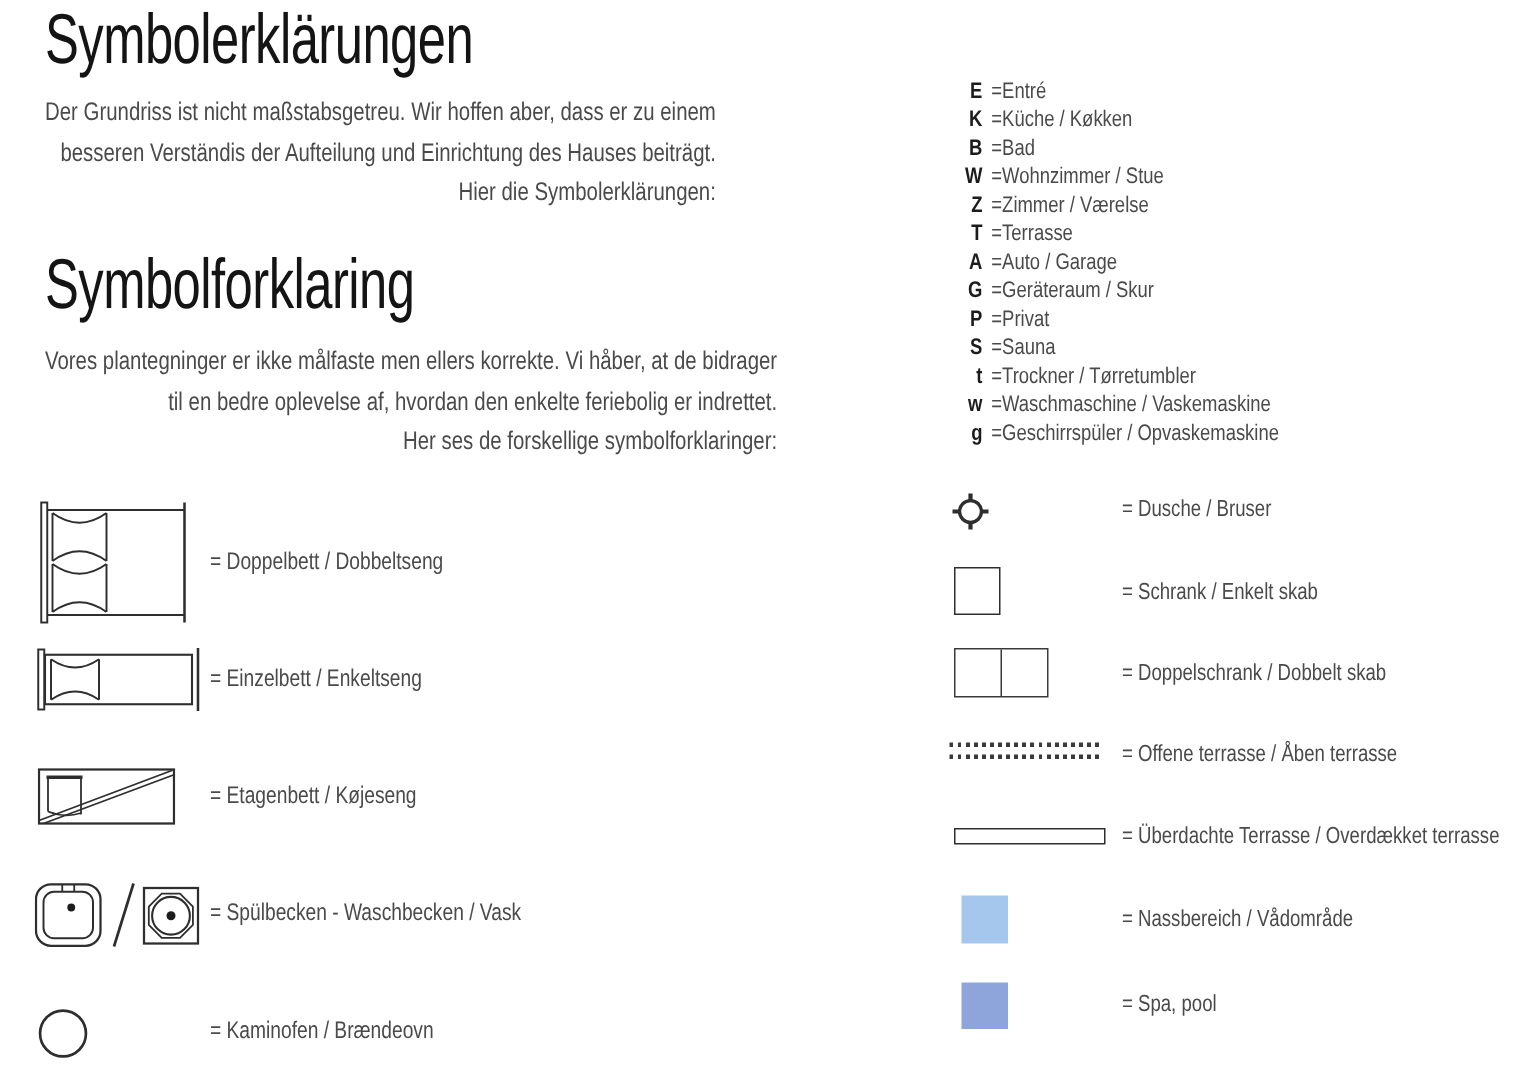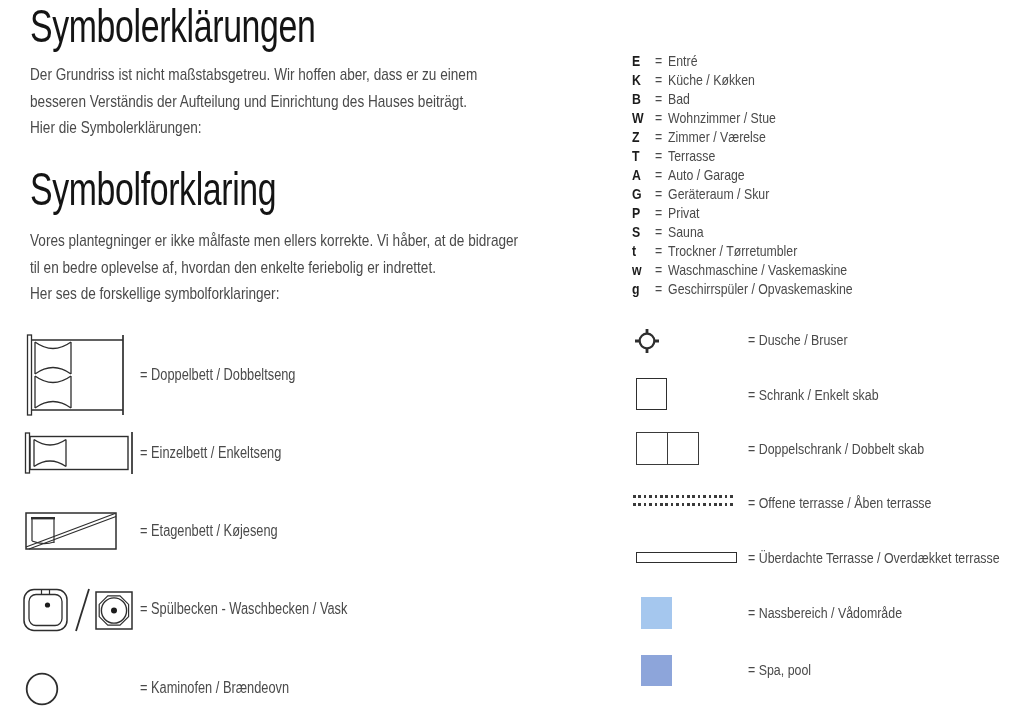--- a/index.html
+++ b/index.html
@@ -4,21 +4,21 @@
 <style>
   html,body { margin:0; padding:0; }
   body {
     width:1024px; height:723px;
     background:#ffffff;
     font-family:"Liberation Sans", sans-serif;
     position:relative;
     overflow:hidden;
     color:#4a4a4a;
   }
-  .page { position:absolute; inset:0; }
+  .page { position:absolute; inset:0;text-align:right; }
 
   .h-title {
     position:absolute; left:30px;
     font-size:47px; line-height:47px; font-weight:400; color:#141414;
     letter-spacing:-0.5px;
     transform:scaleX(0.72); transform-origin:0 0; white-space:nowrap;
   }
   .para {
     position:absolute; left:30px;
     font-size:17px; line-height:26.5px; color:#4a4a4a;

